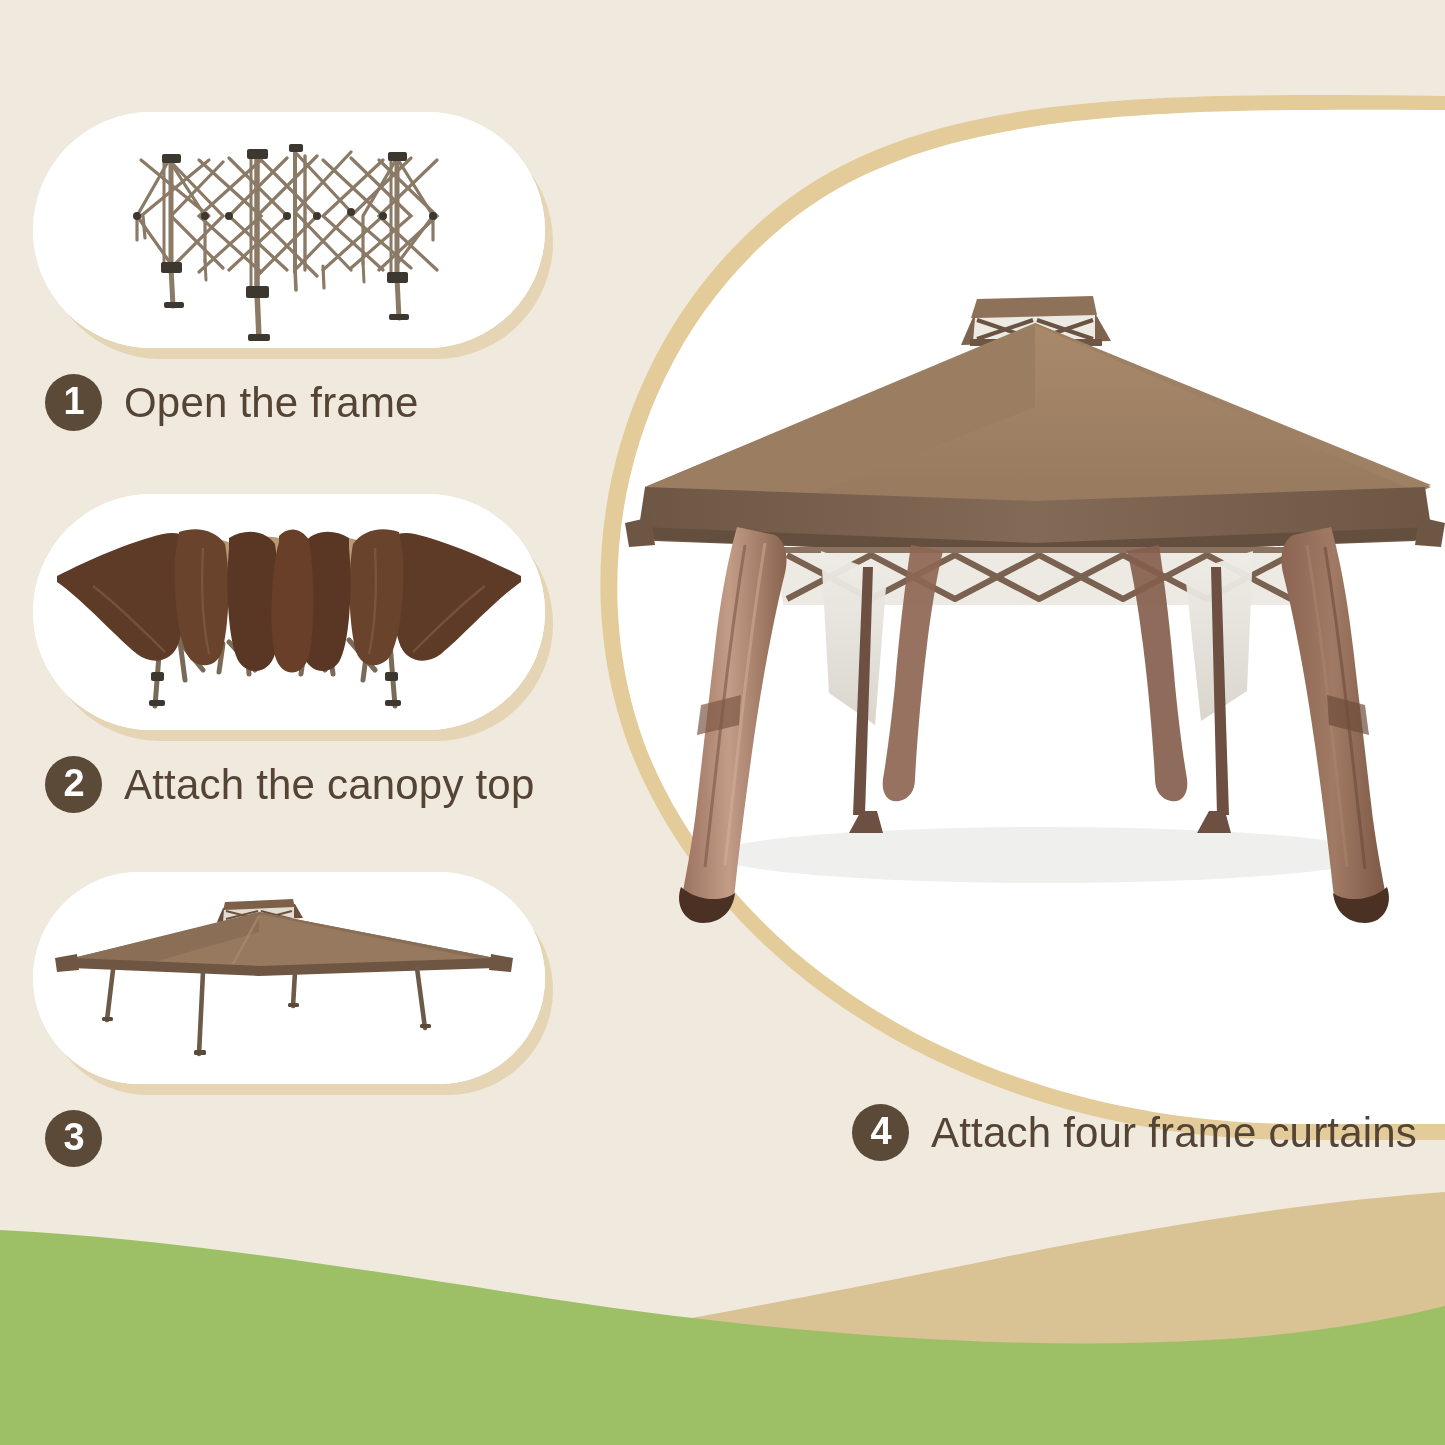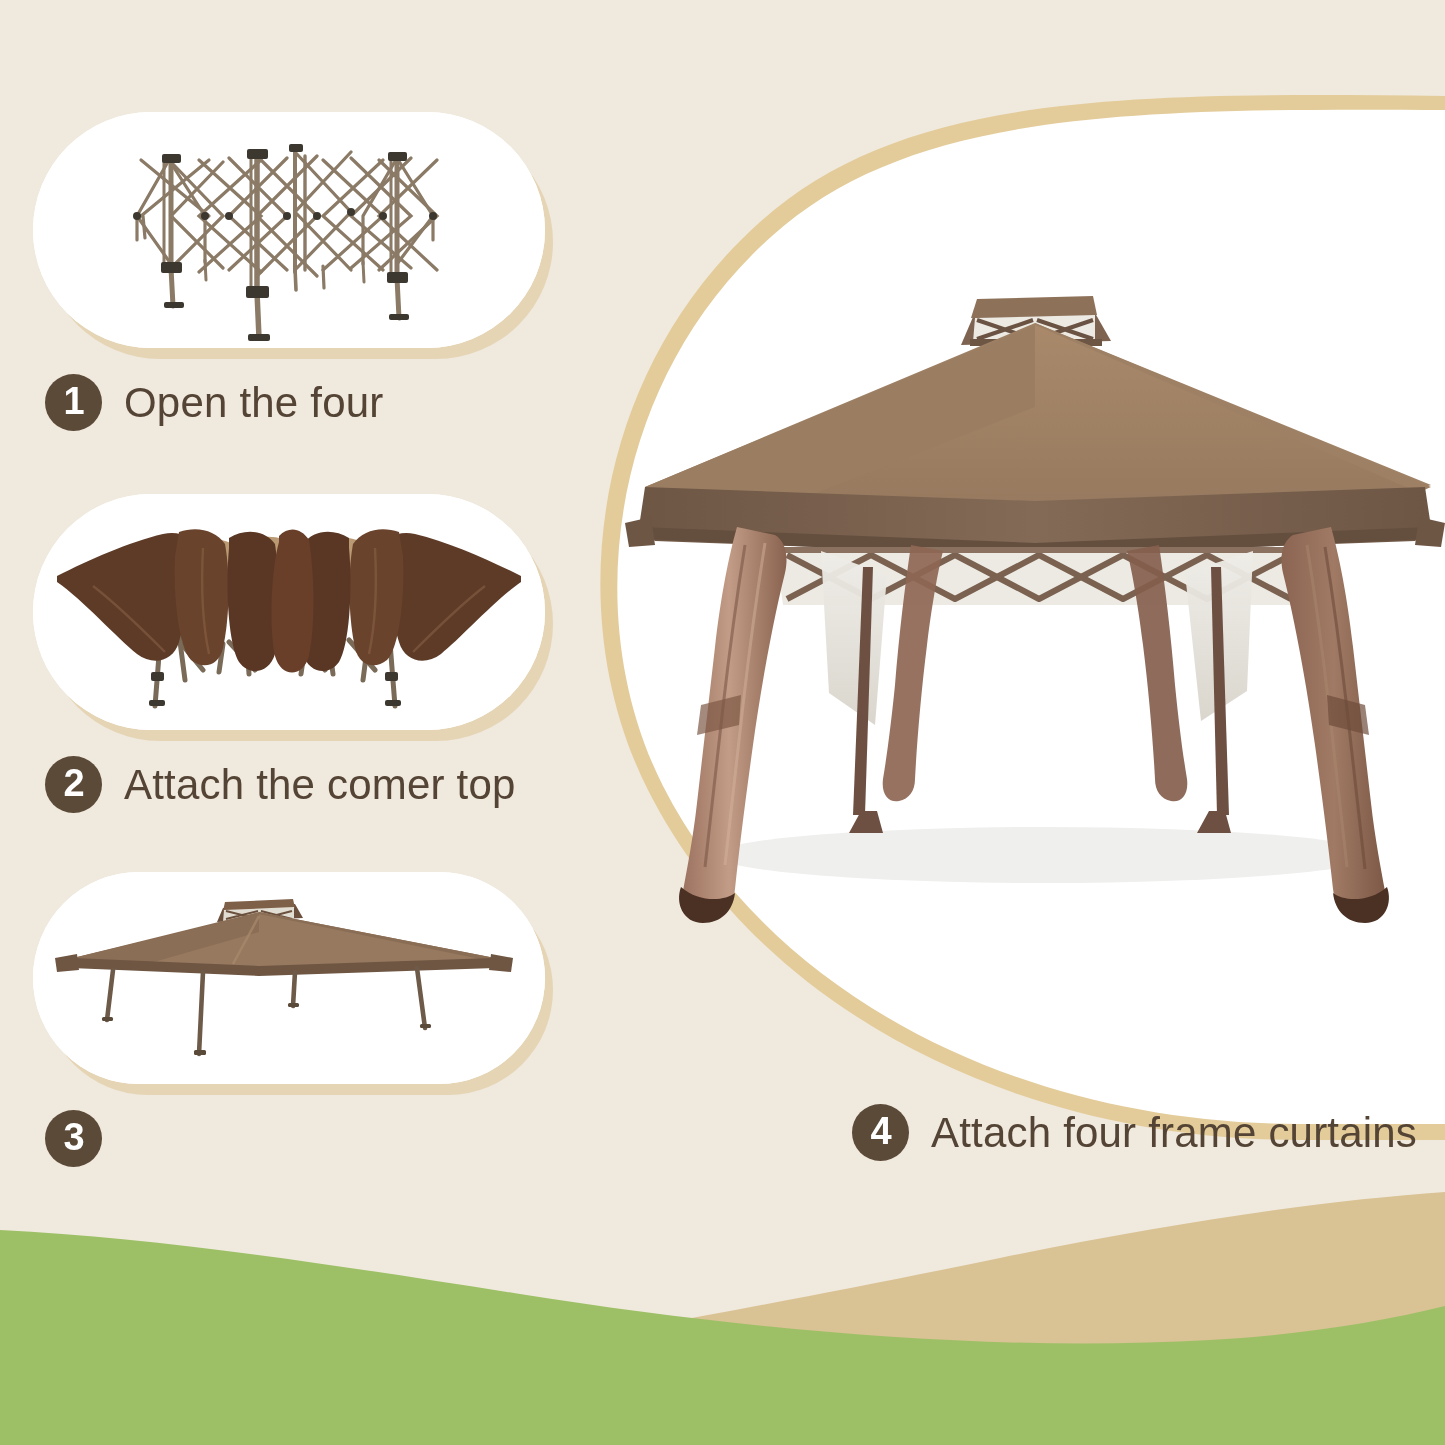--- a/index.html
+++ b/index.html
@@ -327,21 +327,21 @@
             <circle cx="284" cy="104" r="4"></circle>
             <circle cx="318" cy="100" r="4"></circle>
             <circle cx="350" cy="104" r="4"></circle>
             <circle cx="104" cy="104" r="4"></circle>
             <circle cx="400" cy="104" r="4"></circle>
           </g>
         </svg>
       </div>
       <div class="step-label">
         <div class="badge">1</div>
-        <div class="step-text">Open the four</div>
+        <div class="step-text">Open the frame</div>
       </div>
     </div>
 
     <div class="step-block step-2">
       <div class="card">
         <svg class="card-img" viewBox="0 0 512 236">
           <rect width="512" height="236" fill="#FFFFFF"></rect>
 
           <g stroke="#7A6A58" stroke-width="5" fill="none" stroke-linecap="round">
             <path d="M128,136 L122,212"></path>
@@ -395,21 +395,21 @@
           <g stroke="#8B6348" stroke-width="2.4" fill="none" opacity=".55">
             <path d="M60,92 C86,112 114,140 132,158"></path>
             <path d="M452,92 C426,112 398,140 380,158"></path>
             <path d="M170,54 C168,92 170,132 176,160"></path>
             <path d="M342,54 C344,92 342,132 336,160"></path>
           </g>
         </svg>
       </div>
       <div class="step-label">
         <div class="badge">2</div>
-        <div class="step-text">Attach the comer top</div>
+        <div class="step-text">Attach the canopy top</div>
       </div>
     </div>
 
     <div class="step-block step-3">
       <div class="card card-3">
         <svg class="card-img" viewBox="0 0 512 212">
           <rect width="512" height="212" fill="#FFFFFF"></rect>
 
           <g>
             <path d="M190,36 L262,32 L270,46 L184,50 Z" fill="#6B503D"></path>

